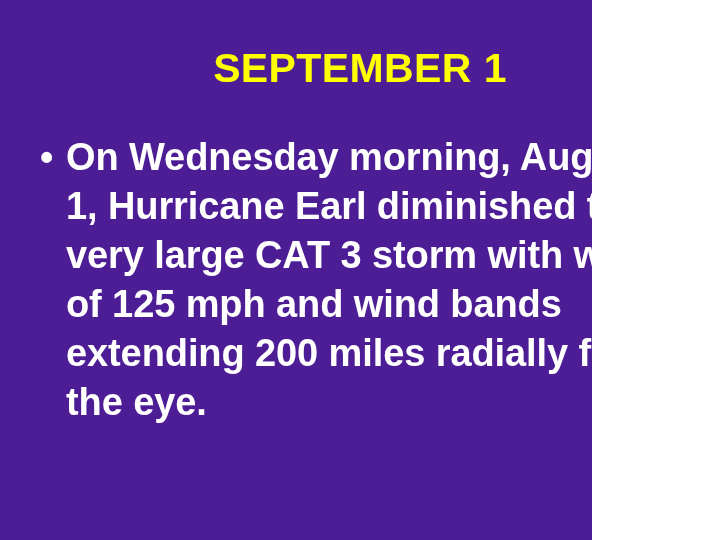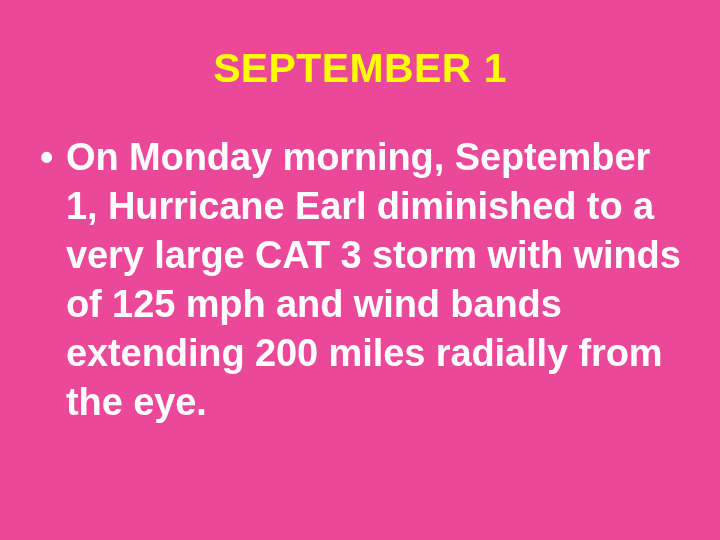--- a/index.html
+++ b/index.html
@@ -7,23 +7,23 @@
     padding: 0;
   }
   body {
     width: 720px;
     height: 540px;
     overflow: hidden;
     font-family: "Liberation Sans", sans-serif;
   }
   .slide {
     position: relative;
-    width: 720px;
+    width: 592px;
     height: 540px;
-    background: #ec4899;
+    background: #4c1d95;
     box-sizing: border-box;
   }
   .slide-title {
     position: absolute;
     top: 46px;
     left: 0;
     width: 720px;
     text-align: center;
     color: #ffff00;
     font-size: 41px;
@@ -67,17 +67,17 @@
 </head>
 <body>
 
 <div class="slide">
 
   <div class="slide-title">SEPTEMBER 1</div>
 
   <div class="body-block">
     <div class="bullet-item">
       <span class="bullet-marker">•</span>
-      <span class="bullet-text">On Monday morning, September 1, Hurricane Earl diminished to a very large CAT 3 storm with winds of 125 mph and wind bands extending 200 miles radially from the eye.</span>
+      <span class="bullet-text">On Wednesday morning, August 1, Hurricane Earl diminished to a very large CAT 3 storm with winds of 125 mph and wind bands extending 200 miles radially from the eye.</span>
     </div>
   </div>
 
 </div>
 
 </body></html>

